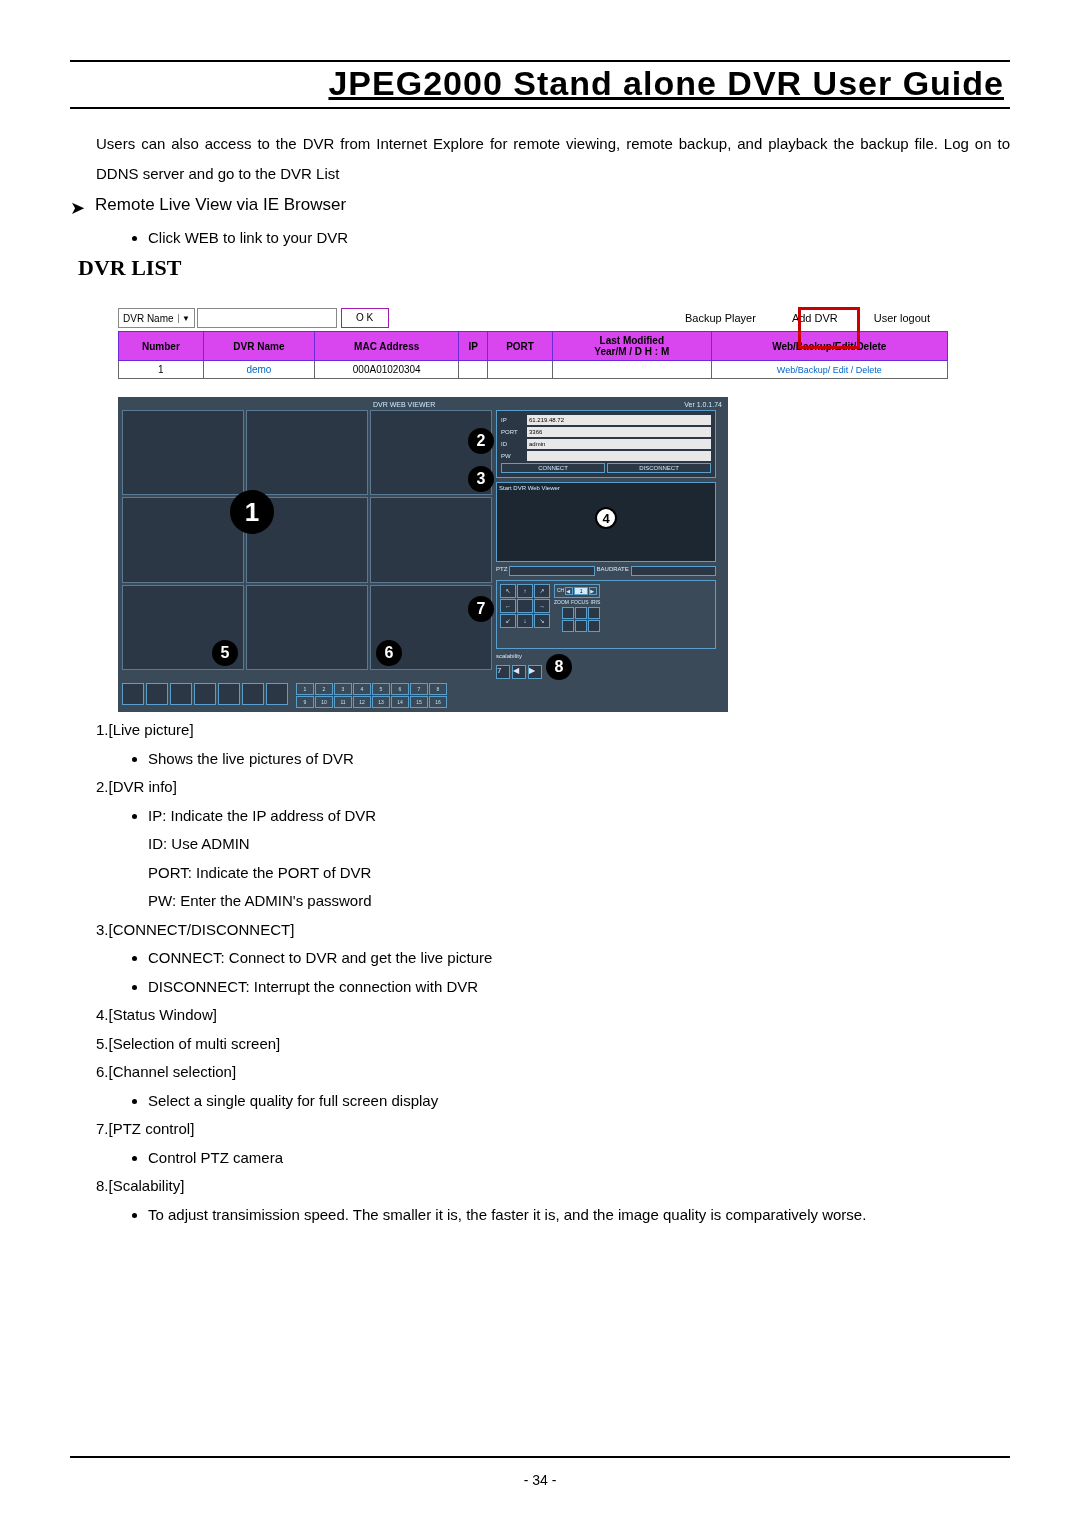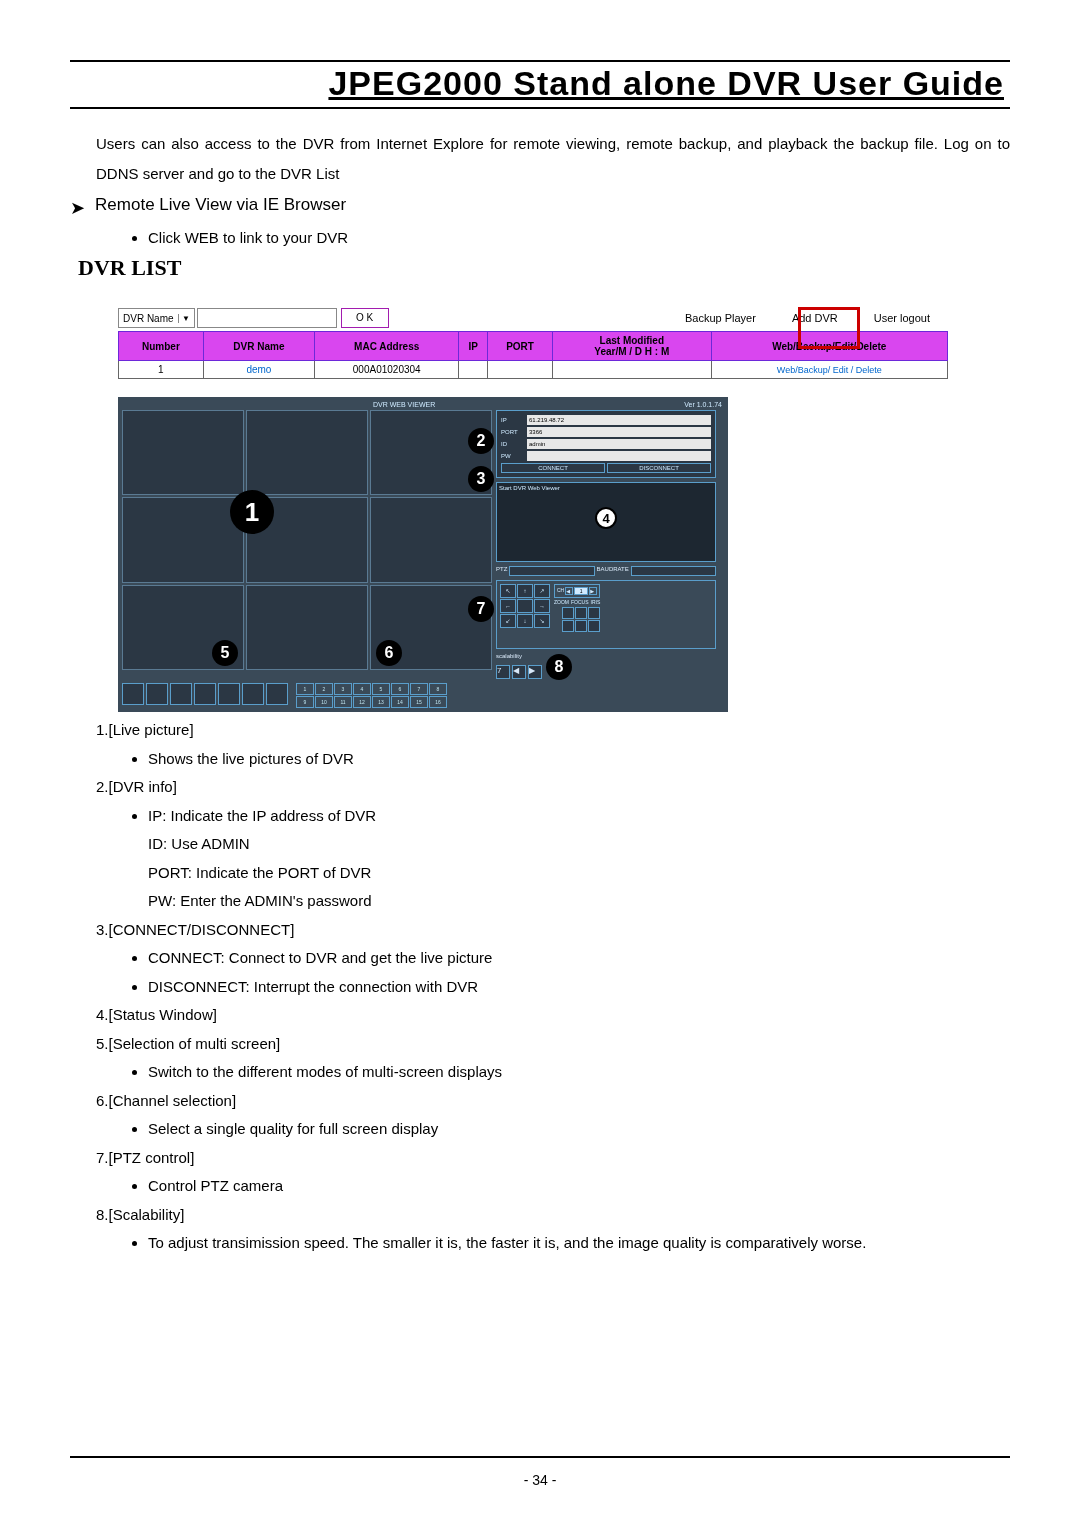--- a/index.html
+++ b/index.html
@@ -322,23 +322,20 @@
     <div class="indent-sub">ID: Use ADMIN</div>
     <div class="indent-sub">PORT: Indicate the PORT of DVR</div>
     <div class="indent-sub">PW: Enter the ADMIN's password</div>
     <div class="num-item">3.[CONNECT/DISCONNECT]</div>
     <ul class="disc tight">
       <li>CONNECT: Connect to DVR and get the live picture</li>
       <li>DISCONNECT: Interrupt the connection with DVR</li>
     </ul>
     <div class="num-item">4.[Status Window]</div>
     <div class="num-item">5.[Selection of multi screen]</div>
-    <ul class="disc tight">
-      <li>Switch to the different modes of multi-screen displays</li>
-    </ul>
     <div class="num-item">6.[Channel selection]</div>
     <ul class="disc tight">
       <li>Select a single quality for full screen display</li>
     </ul>
     <div class="num-item">7.[PTZ control]</div>
     <ul class="disc tight">
       <li>Control PTZ camera</li>
     </ul>
     <div class="num-item">8.[Scalability]</div>
     <ul class="disc tight">

